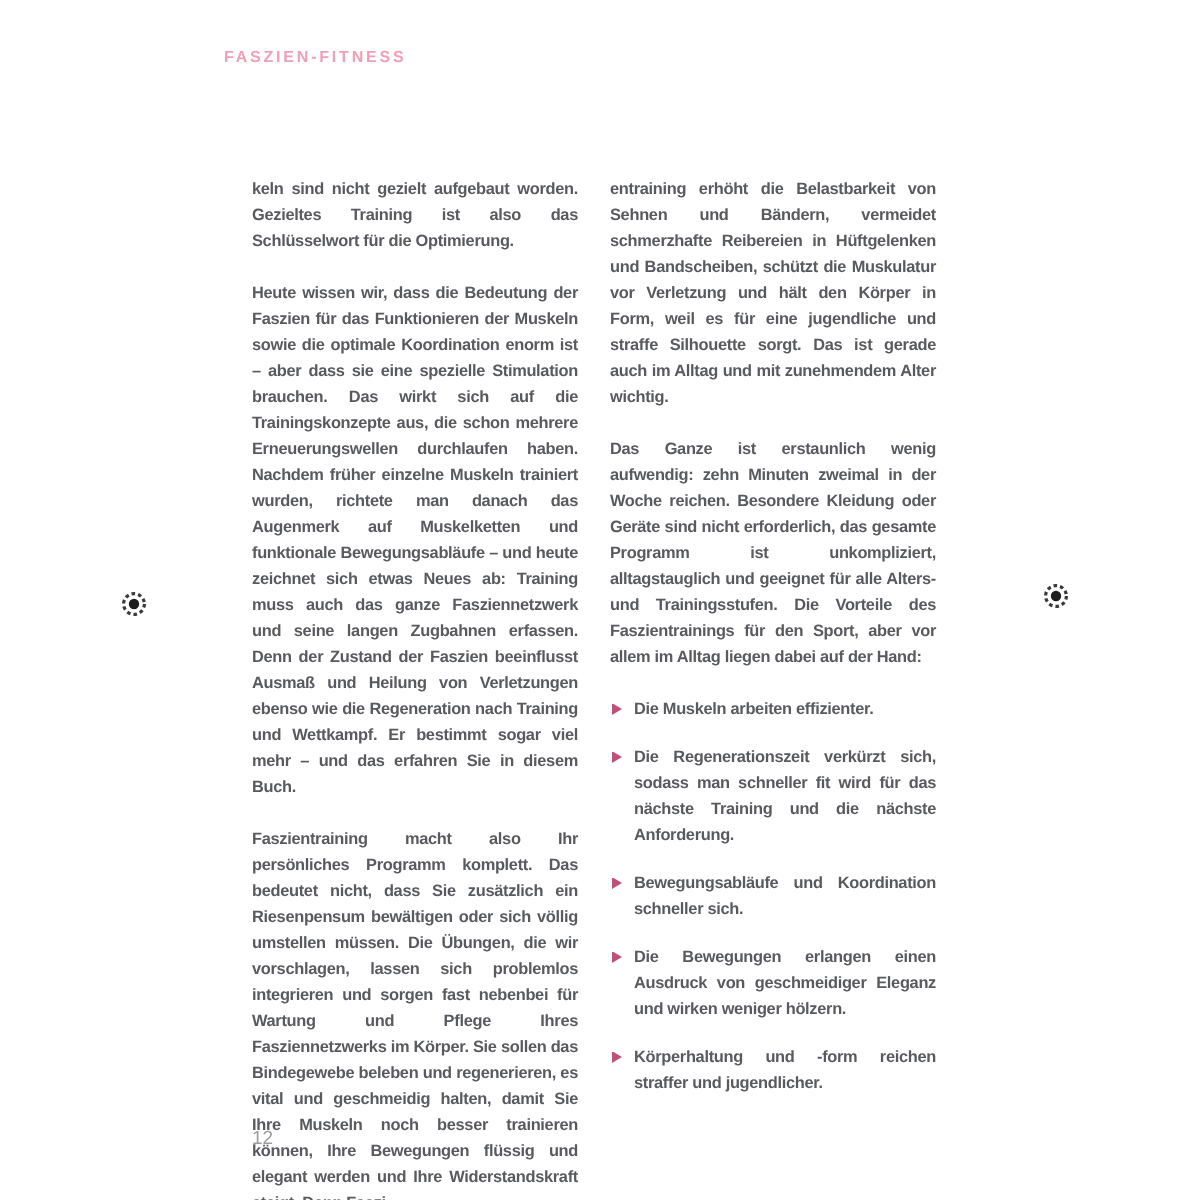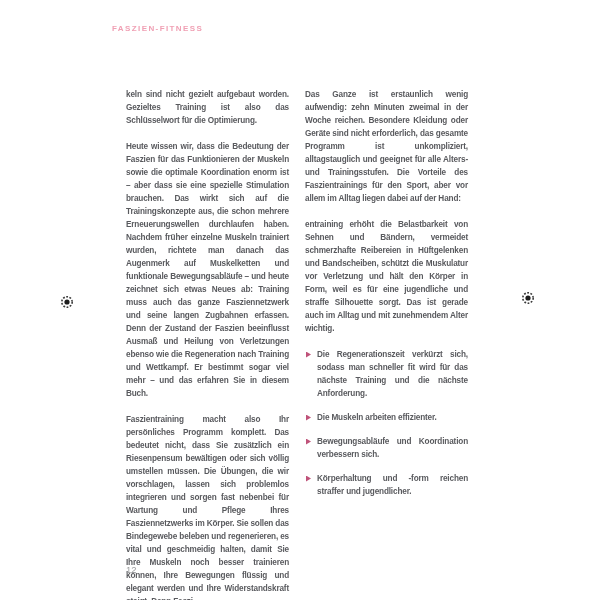--- a/index.html
+++ b/index.html
@@ -92,34 +92,38 @@
     <circle cx="7" cy="7" r="2.6" fill="#1e1e1e"></circle>
   </svg>
 
   <div class="columns">
     <div class="col" id="col-left">
         <p class="para">keln sind nicht gezielt aufgebaut worden. Gezieltes Training ist also das Schlüsselwort für die Optimierung.</p>
         <p class="para">Heute wissen wir, dass die Bedeutung der Faszien für das Funktionieren der Muskeln sowie die optimale Koordination enorm ist – aber dass sie eine spezielle Stimulation brauchen. Das wirkt sich auf die Trainingskonzepte aus, die schon mehrere Erneuerungswellen durchlaufen haben. Nachdem früher einzelne Muskeln trainiert wurden, richtete man danach das Augenmerk auf Muskelketten und funktionale Bewegungsabläufe – und heute zeichnet sich etwas Neues ab: Training muss auch das ganze Fasziennetzwerk und seine langen Zugbahnen erfassen. Denn der Zustand der Faszien beeinflusst Ausmaß und Heilung von Verletzungen ebenso wie die Regeneration nach Training und Wettkampf. Er bestimmt sogar viel mehr – und das erfahren Sie in diesem Buch.</p>
         <p class="para">Faszientraining macht also Ihr persönliches Programm komplett. Das bedeutet nicht, dass Sie zusätzlich ein Riesenpensum bewältigen oder sich völlig umstellen müssen. Die Übungen, die wir vorschlagen, lassen sich problemlos integrieren und sorgen fast nebenbei für Wartung und Pflege Ihres Fasziennetzwerks im Körper. Sie sollen das Bindegewebe beleben und regenerieren, es vital und geschmeidig halten, damit Sie Ihre Muskeln noch besser trainieren können, Ihre Bewegungen flüssig und elegant werden und Ihre Widerstandskraft steigt. Denn Faszi-</p>
       </div>
     <div class="col" id="col-right">
+        <p class="para">entraining erhöht die Belastbarkeit von Sehnen und Bändern, vermeidet schmerzhafte Reibereien in Hüftgelenken und Bandscheiben, schützt die Muskulatur vor Verletzung und hält den Körper in Form, weil es für eine jugendliche und straffe Silhouette sorgt. Das ist gerade auch im Alltag und mit zunehmendem Alter wichtig.</p>
         <p class="para">Das Ganze ist erstaunlich wenig aufwendig: zehn Minuten zweimal in der Woche reichen. Besondere Kleidung oder Geräte sind nicht erforderlich, das gesamte Programm ist unkompliziert, alltagstauglich und geeignet für alle Alters- und Trainingsstufen. Die Vorteile des Faszientrainings für den Sport, aber vor allem im Alltag liegen dabei auf der Hand:</p>
-        <p class="para">entraining erhöht die Belastbarkeit von Sehnen und Bändern, vermeidet schmerzhafte Reibereien in Hüftgelenken und Bandscheiben, schützt die Muskulatur vor Verletzung und hält den Körper in Form, weil es für eine jugendliche und straffe Silhouette sorgt. Das ist gerade auch im Alltag und mit zunehmendem Alter wichtig.</p>
         <ul class="bullets">
+          <li>
+            <span class="tri"></span>
+            <span class="btext">Die Muskeln arbeiten effizienter.</span>
+          </li>
           <li>
             <span class="tri"></span>
             <span class="btext">Die Regenerationszeit verkürzt sich, sodass man schneller fit wird für das nächste Training und die nächste Anforderung.</span>
           </li>
           <li>
             <span class="tri"></span>
-            <span class="btext">Die Muskeln arbeiten effizienter.</span>
+            <span class="btext">Bewegungsabläufe und Koordination schneller sich.</span>
           </li>
           <li>
             <span class="tri"></span>
-            <span class="btext">Bewegungsabläufe und Koordination verbessern sich.</span>
+            <span class="btext">Die Bewegungen erlangen einen Ausdruck von geschmeidiger Eleganz und wirken weniger hölzern.</span>
           </li>
           <li>
             <span class="tri"></span>
             <span class="btext">Körperhaltung und -form reichen straffer und jugendlicher.</span>
           </li>
         </ul>
       </div>
   </div>
 
   <div class="page-number">12</div>

